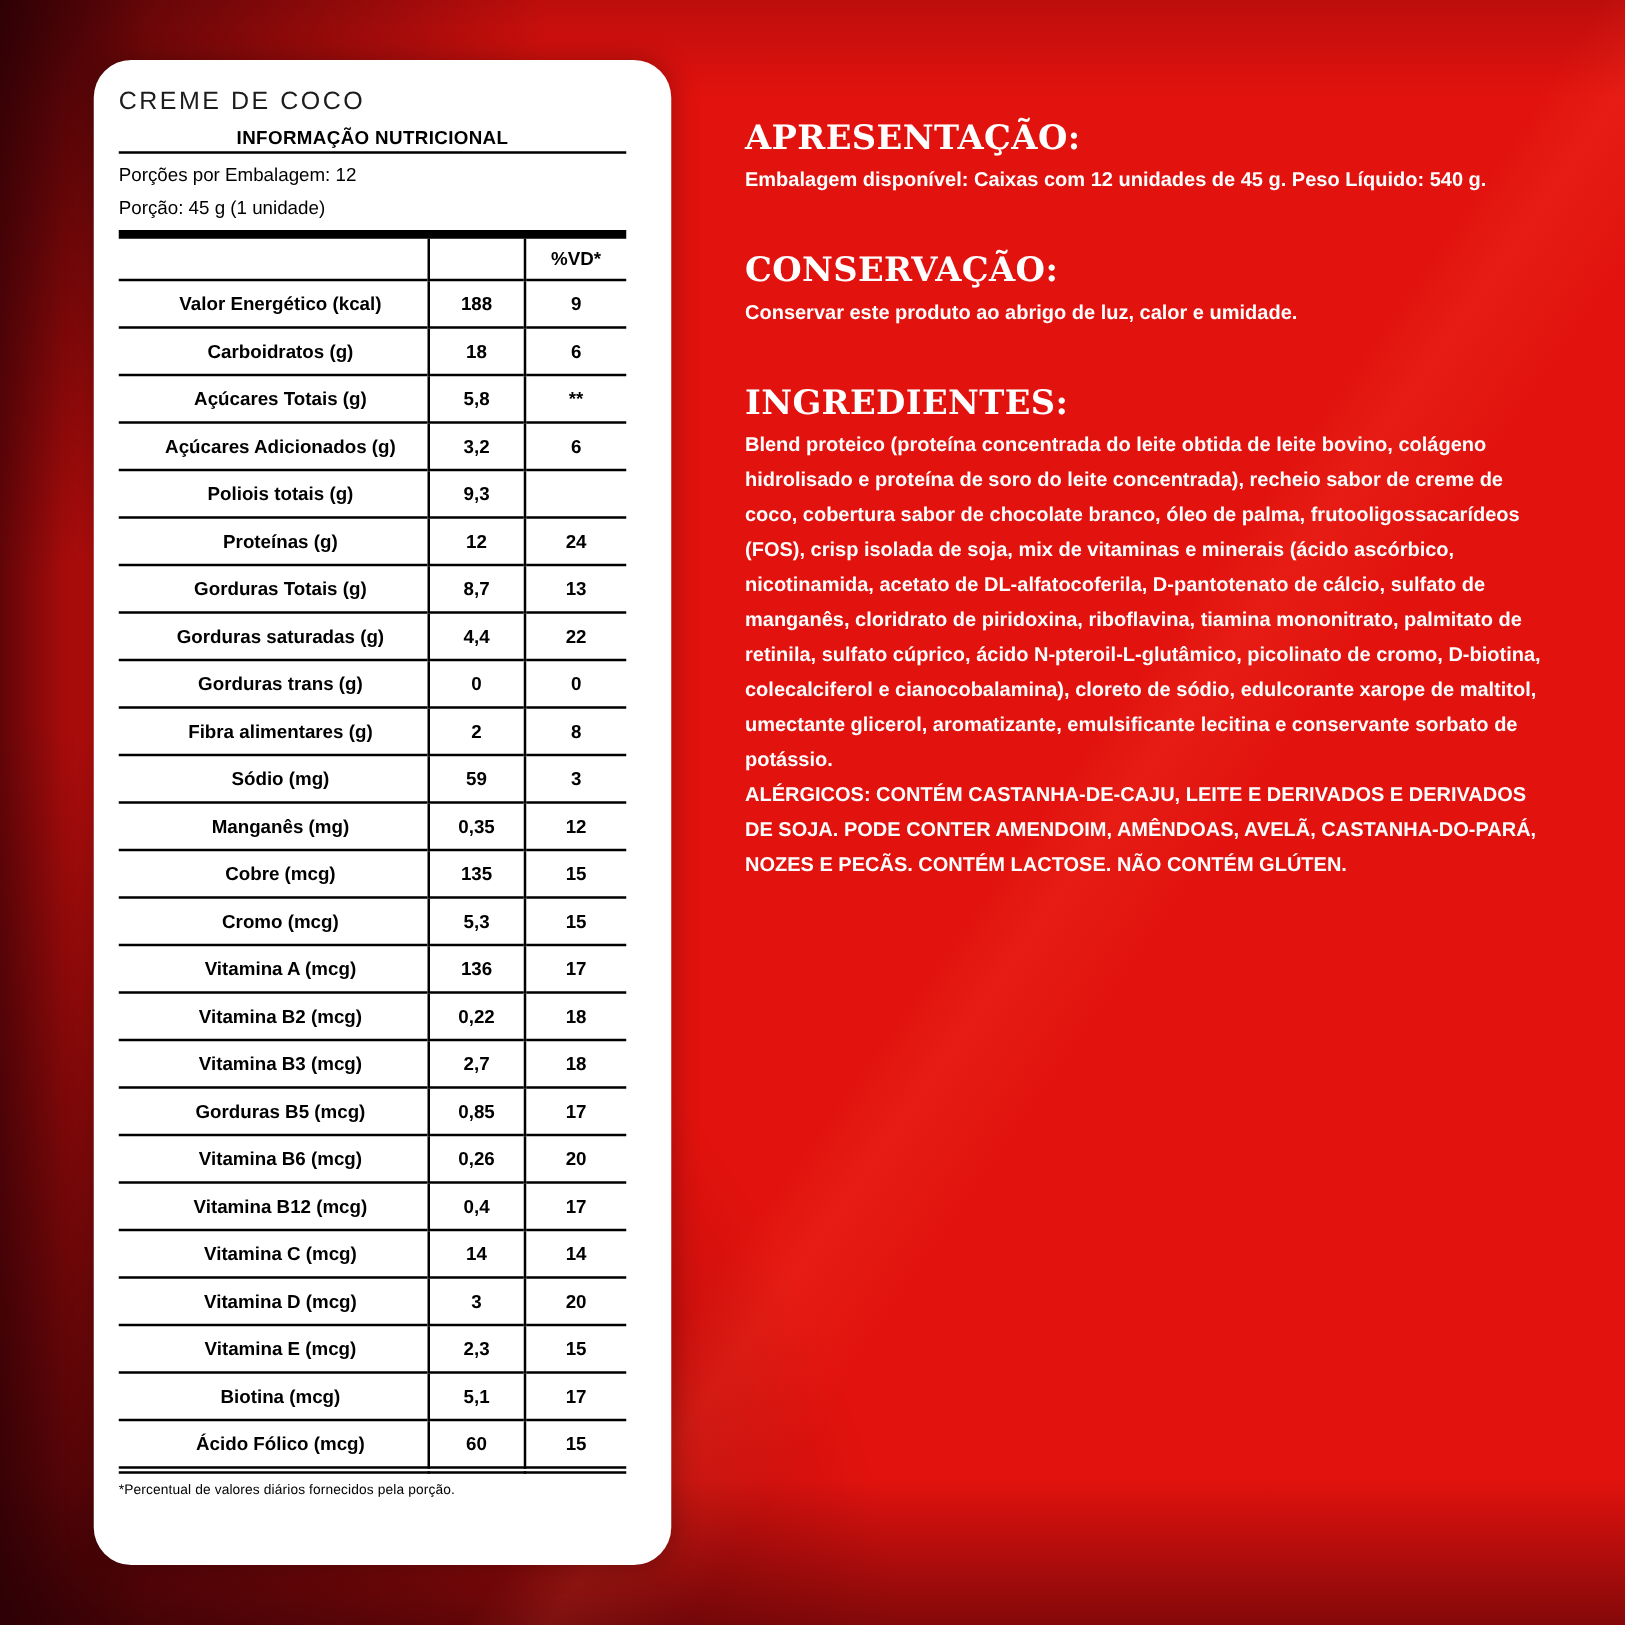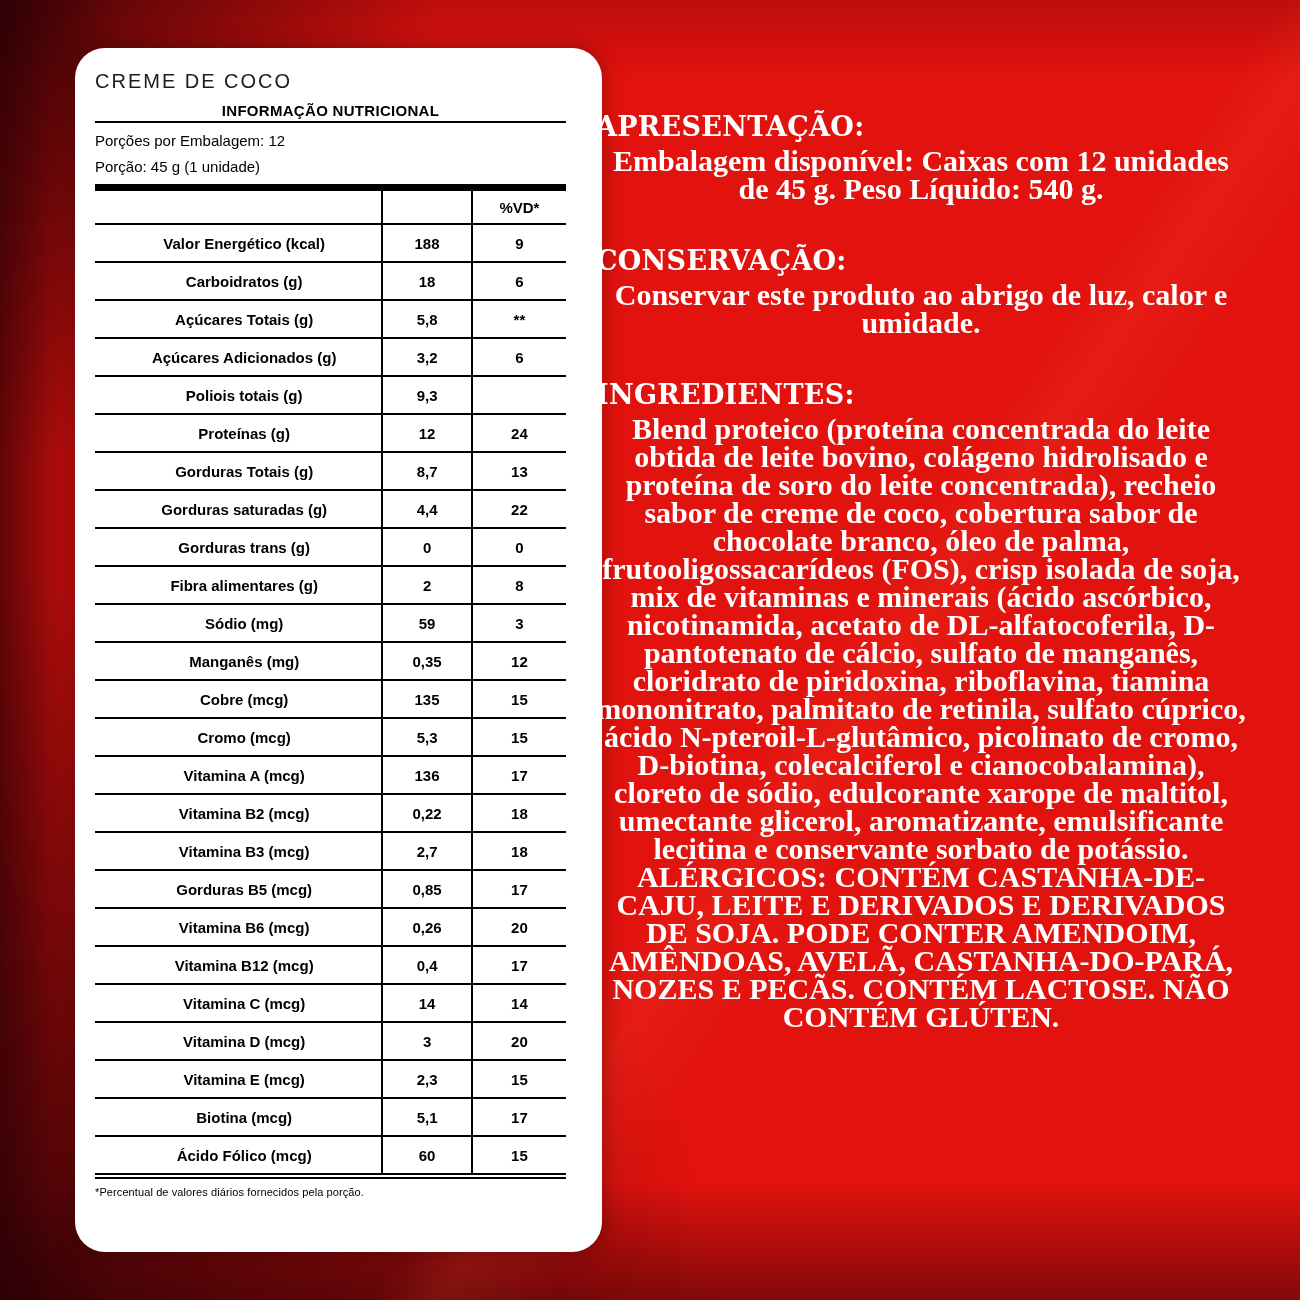--- a/index.html
+++ b/index.html
@@ -17,21 +17,21 @@
       radial-gradient(circle at -4% -2%, rgba(35,0,5,0.88), rgba(35,0,5,0) 26%),
       radial-gradient(circle at -8% 108%, rgba(35,0,5,0.92), rgba(35,0,5,0) 42%),
       linear-gradient(to right, rgba(55,0,6,0.75) 0%, rgba(55,0,6,0.35) 4%, rgba(55,0,6,0) 9%),
       linear-gradient(to top, rgba(55,0,6,0.55) 0%, rgba(55,0,6,0) 9%),
       linear-gradient(to bottom, rgba(120,5,8,0.35) 0%, rgba(120,5,8,0) 6%);
   }
 
   
   .card {
     position: absolute; left: 75px; top: 48px;
-    width: 527px; height: 1204px;
+    width: 462px; height: 1204px;
     background: #ffffff;
     border-radius: 30px;
     box-sizing: border-box;
     padding: 12px 36px 0 20px;
     box-shadow: 0 0 22px rgba(0,0,0,0.30);
     color: #000;
   }
   .product-name {
     font-size: 20px; line-height: 26px;
     letter-spacing: 2px;
@@ -78,33 +78,33 @@
     font-size: 11px;
     letter-spacing: 0.1px;
   }
 
   
   .right-col {
     position: absolute; left: 596px; top: 95px;
     width: 650px;
     color: #ffffff;
   }
-  .right-col section { margin-bottom: 42px; margin-top: 16px; }
+  .right-col section { margin-bottom: 42px; }
   .right-col h3 {
     margin: 0 0 4px 0;
     font-family: "DejaVu Serif", serif;
     font-weight: bold;
     font-size: 27px; line-height: 32px;
     letter-spacing: 0.3px;
   }
   .right-col p {
     margin: 0;
-    font-family: Liberation Serif, serif;
-    font-weight: bold;
-    font-size: 30px; line-height: 28px; text-align: center;
+    font-family: Liberation Sans, sans-serif;
+    font-weight: bold;
+    font-size: 16px; line-height: 28px;
   }
 </style>
 </head>
 <body>
 
 <div class="bg">
 
   <div class="card">
     <div class="product-name">CREME DE COCO</div>
     <div class="nut-title">INFORMAÇÃO NUTRICIONAL</div>

